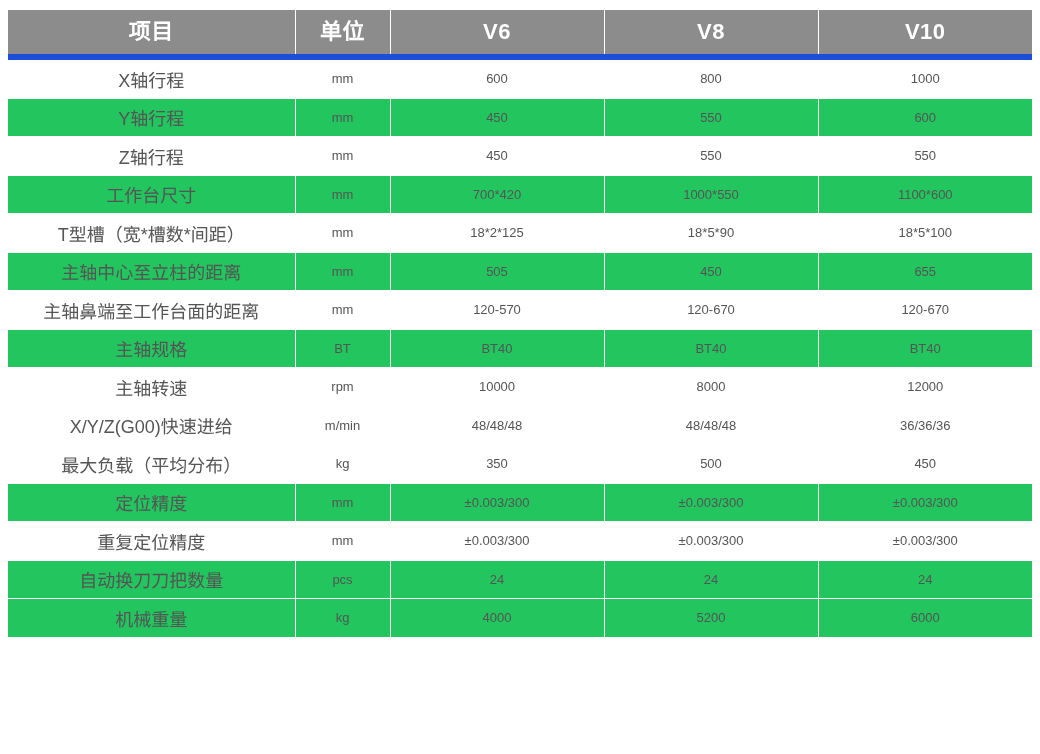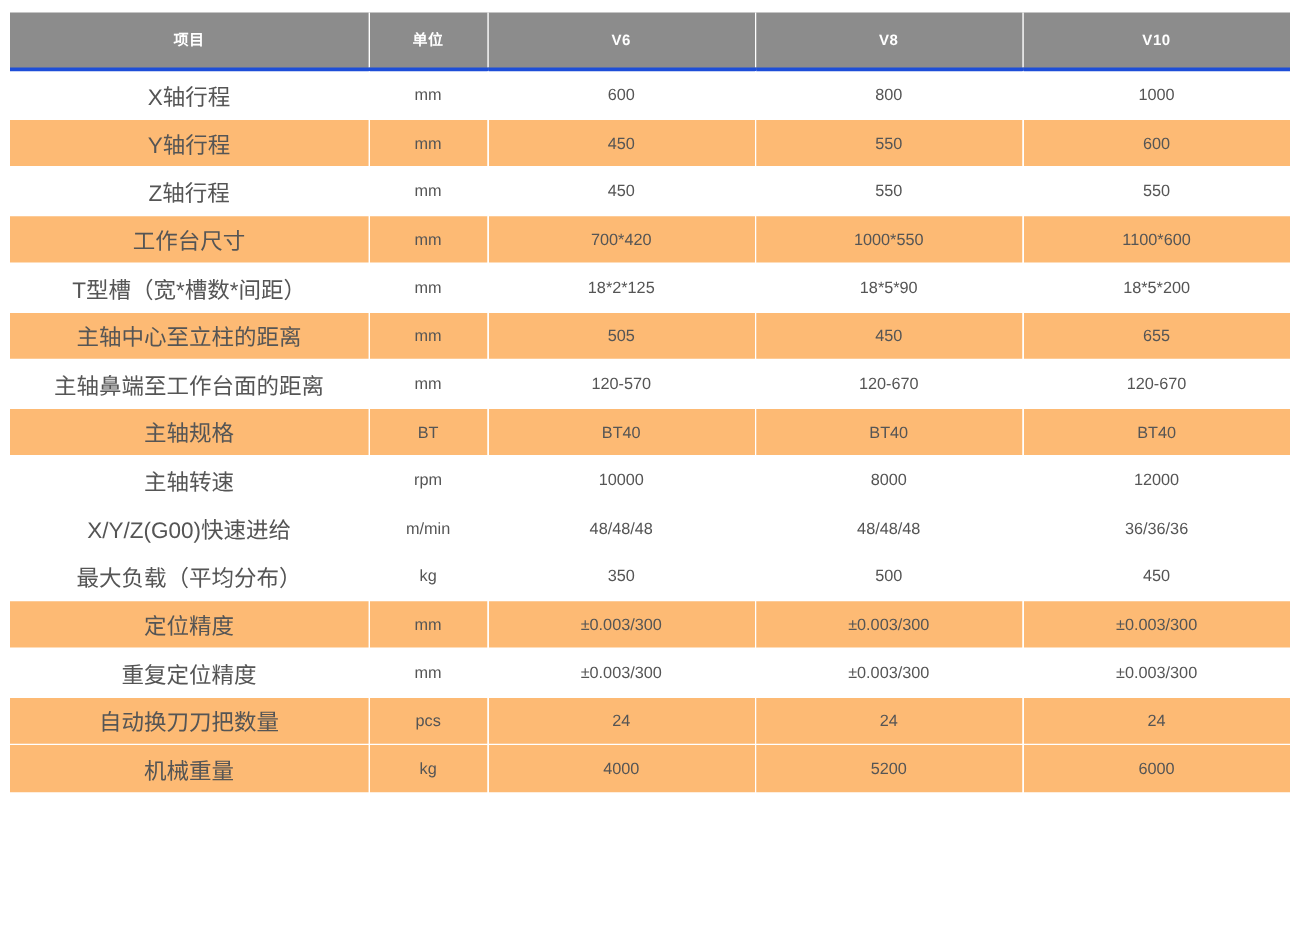--- a/index.html
+++ b/index.html
@@ -28,49 +28,49 @@
   }
   table.spec col.c-item   { width: 287px; }
   table.spec col.c-unit   { width: 95px; }
   table.spec col.c-v6     { width: 214px; }
   table.spec col.c-v8     { width: 214px; }
   table.spec col.c-v10    { width: 214px; }
 
   table.spec thead th {
     background: #8c8c8c;
     color: #ffffff;
-    font-size: 12px;
+    font-size: 22px;
     font-weight: bold;
     height: 44px;
     line-height: 44px;
     padding: 0;
     text-align: center;
     border-right: 1px solid #ffffff;
-    border-bottom: 3px solid #1d4ed8;
+    border-bottom: 6px solid #1d4ed8;
     letter-spacing: 0.5px;
   }
   table.spec thead th:last-child { border-right: none; }
 
   table.spec tbody td {
     height: 37.5px;
     padding: 0 4px;
     text-align: center;
     vertical-align: middle;
     border-right: 1px solid #ffffff;
     border-bottom: 1px solid #ffffff;
     font-size: 13px;
     color: #555555;
     white-space: nowrap;
     overflow: hidden;
     text-overflow: ellipsis;
   }
   table.spec tbody td:last-child { border-right: none; }
 
   table.spec tbody tr.odd  td { background: #ffffff; }
-  table.spec tbody tr.even td { background: #fdba74; }
+  table.spec tbody tr.even td { background: #22c55e; }
 
   table.spec tbody tr td:first-child {
     font-size: 18px;
     color: #555555;
   }
 </style>
 </head>
 <body>
 
 <div class="table-wrap">
@@ -118,21 +118,21 @@
           <td>mm</td>
           <td>700*420</td>
           <td>1000*550</td>
           <td>1100*600</td>
         </tr>
         <tr class="odd">
           <td>T型槽（宽*槽数*间距）</td>
           <td>mm</td>
           <td>18*2*125</td>
           <td>18*5*90</td>
-          <td>18*5*200</td>
+          <td>18*5*100</td>
         </tr>
         <tr class="even">
           <td>主轴中心至立柱的距离</td>
           <td>mm</td>
           <td>505</td>
           <td>450</td>
           <td>655</td>
         </tr>
         <tr class="odd">
           <td>主轴鼻端至工作台面的距离</td>

